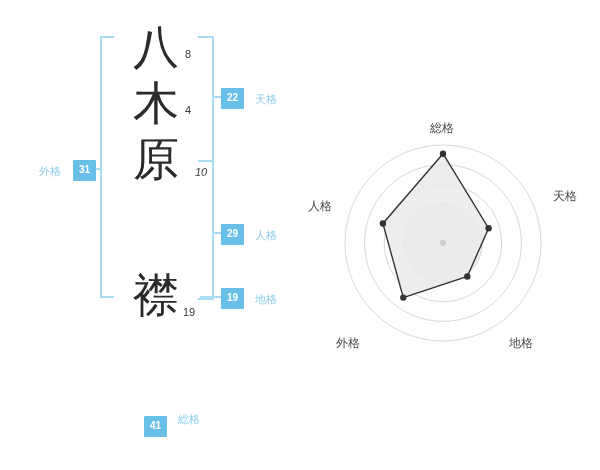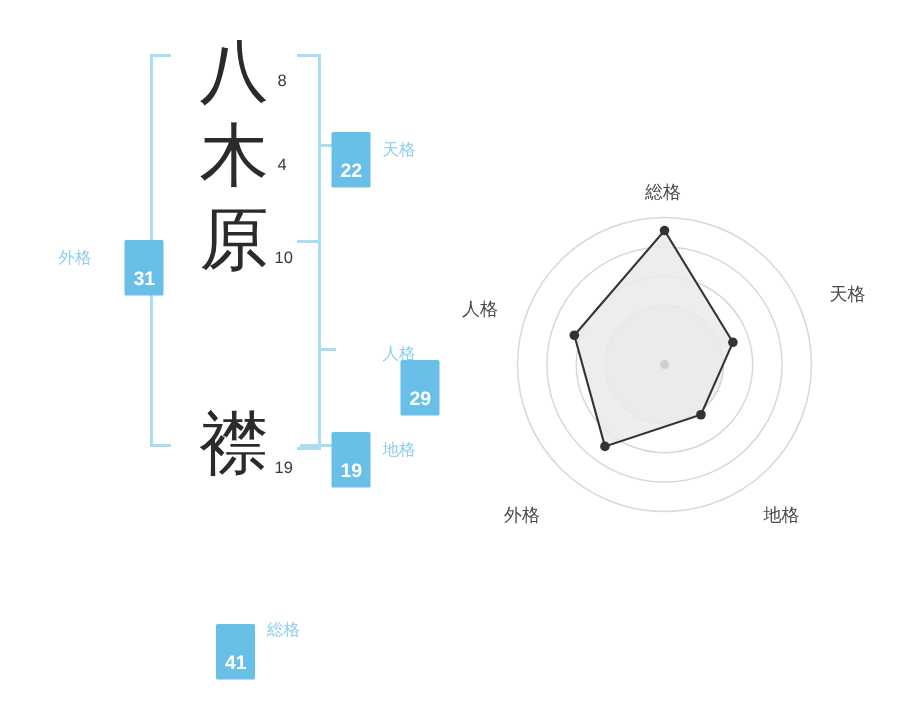--- a/index.html
+++ b/index.html
@@ -43,50 +43,50 @@
   .kanji.k2 { left: 130px; top: 136px; }
   .kanji.k3 { left: 130px; top: 272px; }
 
   .stroke-num {
     position: absolute;
     font-size: 11px;
     color: #3a3a3a;
   }
   .sn0 { left: 185px; top: 48px; }
   .sn1 { left: 185px; top: 104px; }
-  .sn2 { left: 183px; top: 166px; }
+  .sn2 { left: 195px; top: 166px; font-style: italic; }
   .sn3 { left: 183px; top: 306px; }
 
   
   .chip {
     position: absolute;
     background: #68bfe8;
     color: #ffffff;
-    font-size: 13px;
+    font-size: 10px;
     font-weight: bold;
-    padding: 18px 6px 3px 6px;
+    padding: 2px 6px 3px 6px;
     line-height: 16px;
     border-radius: 1px;
   }
   .chip-label {
     position: absolute;
     color: #8ecdec;
     font-size: 11px;
   }
 
   .chip-tenkaku { left: 221px; top: 88px; }
   .lbl-tenkaku  { left: 255px; top: 92px; }
 
-  .chip-jinkaku { left: 221px; top: 240px; margin-left: 46px; }
+  .chip-jinkaku { left: 221px; top: 224px; }
   .lbl-jinkaku  { left: 255px; top: 228px; }
 
   .chip-chikaku { left: 221px; top: 288px; }
   .lbl-chikaku  { left: 255px; top: 292px; }
 
-  .chip-gaikaku { left: 83px;  top: 160px; }
+  .chip-gaikaku { left: 73px;  top: 160px; }
   .lbl-gaikaku  { left: 39px;  top: 164px; }
 
   .chip-soukaku { left: 144px; top: 416px; }
   .lbl-soukaku  { left: 178px; top: 412px; }
 
   
   .brk {
     position: absolute;
     background: #aadcf3;
   }

